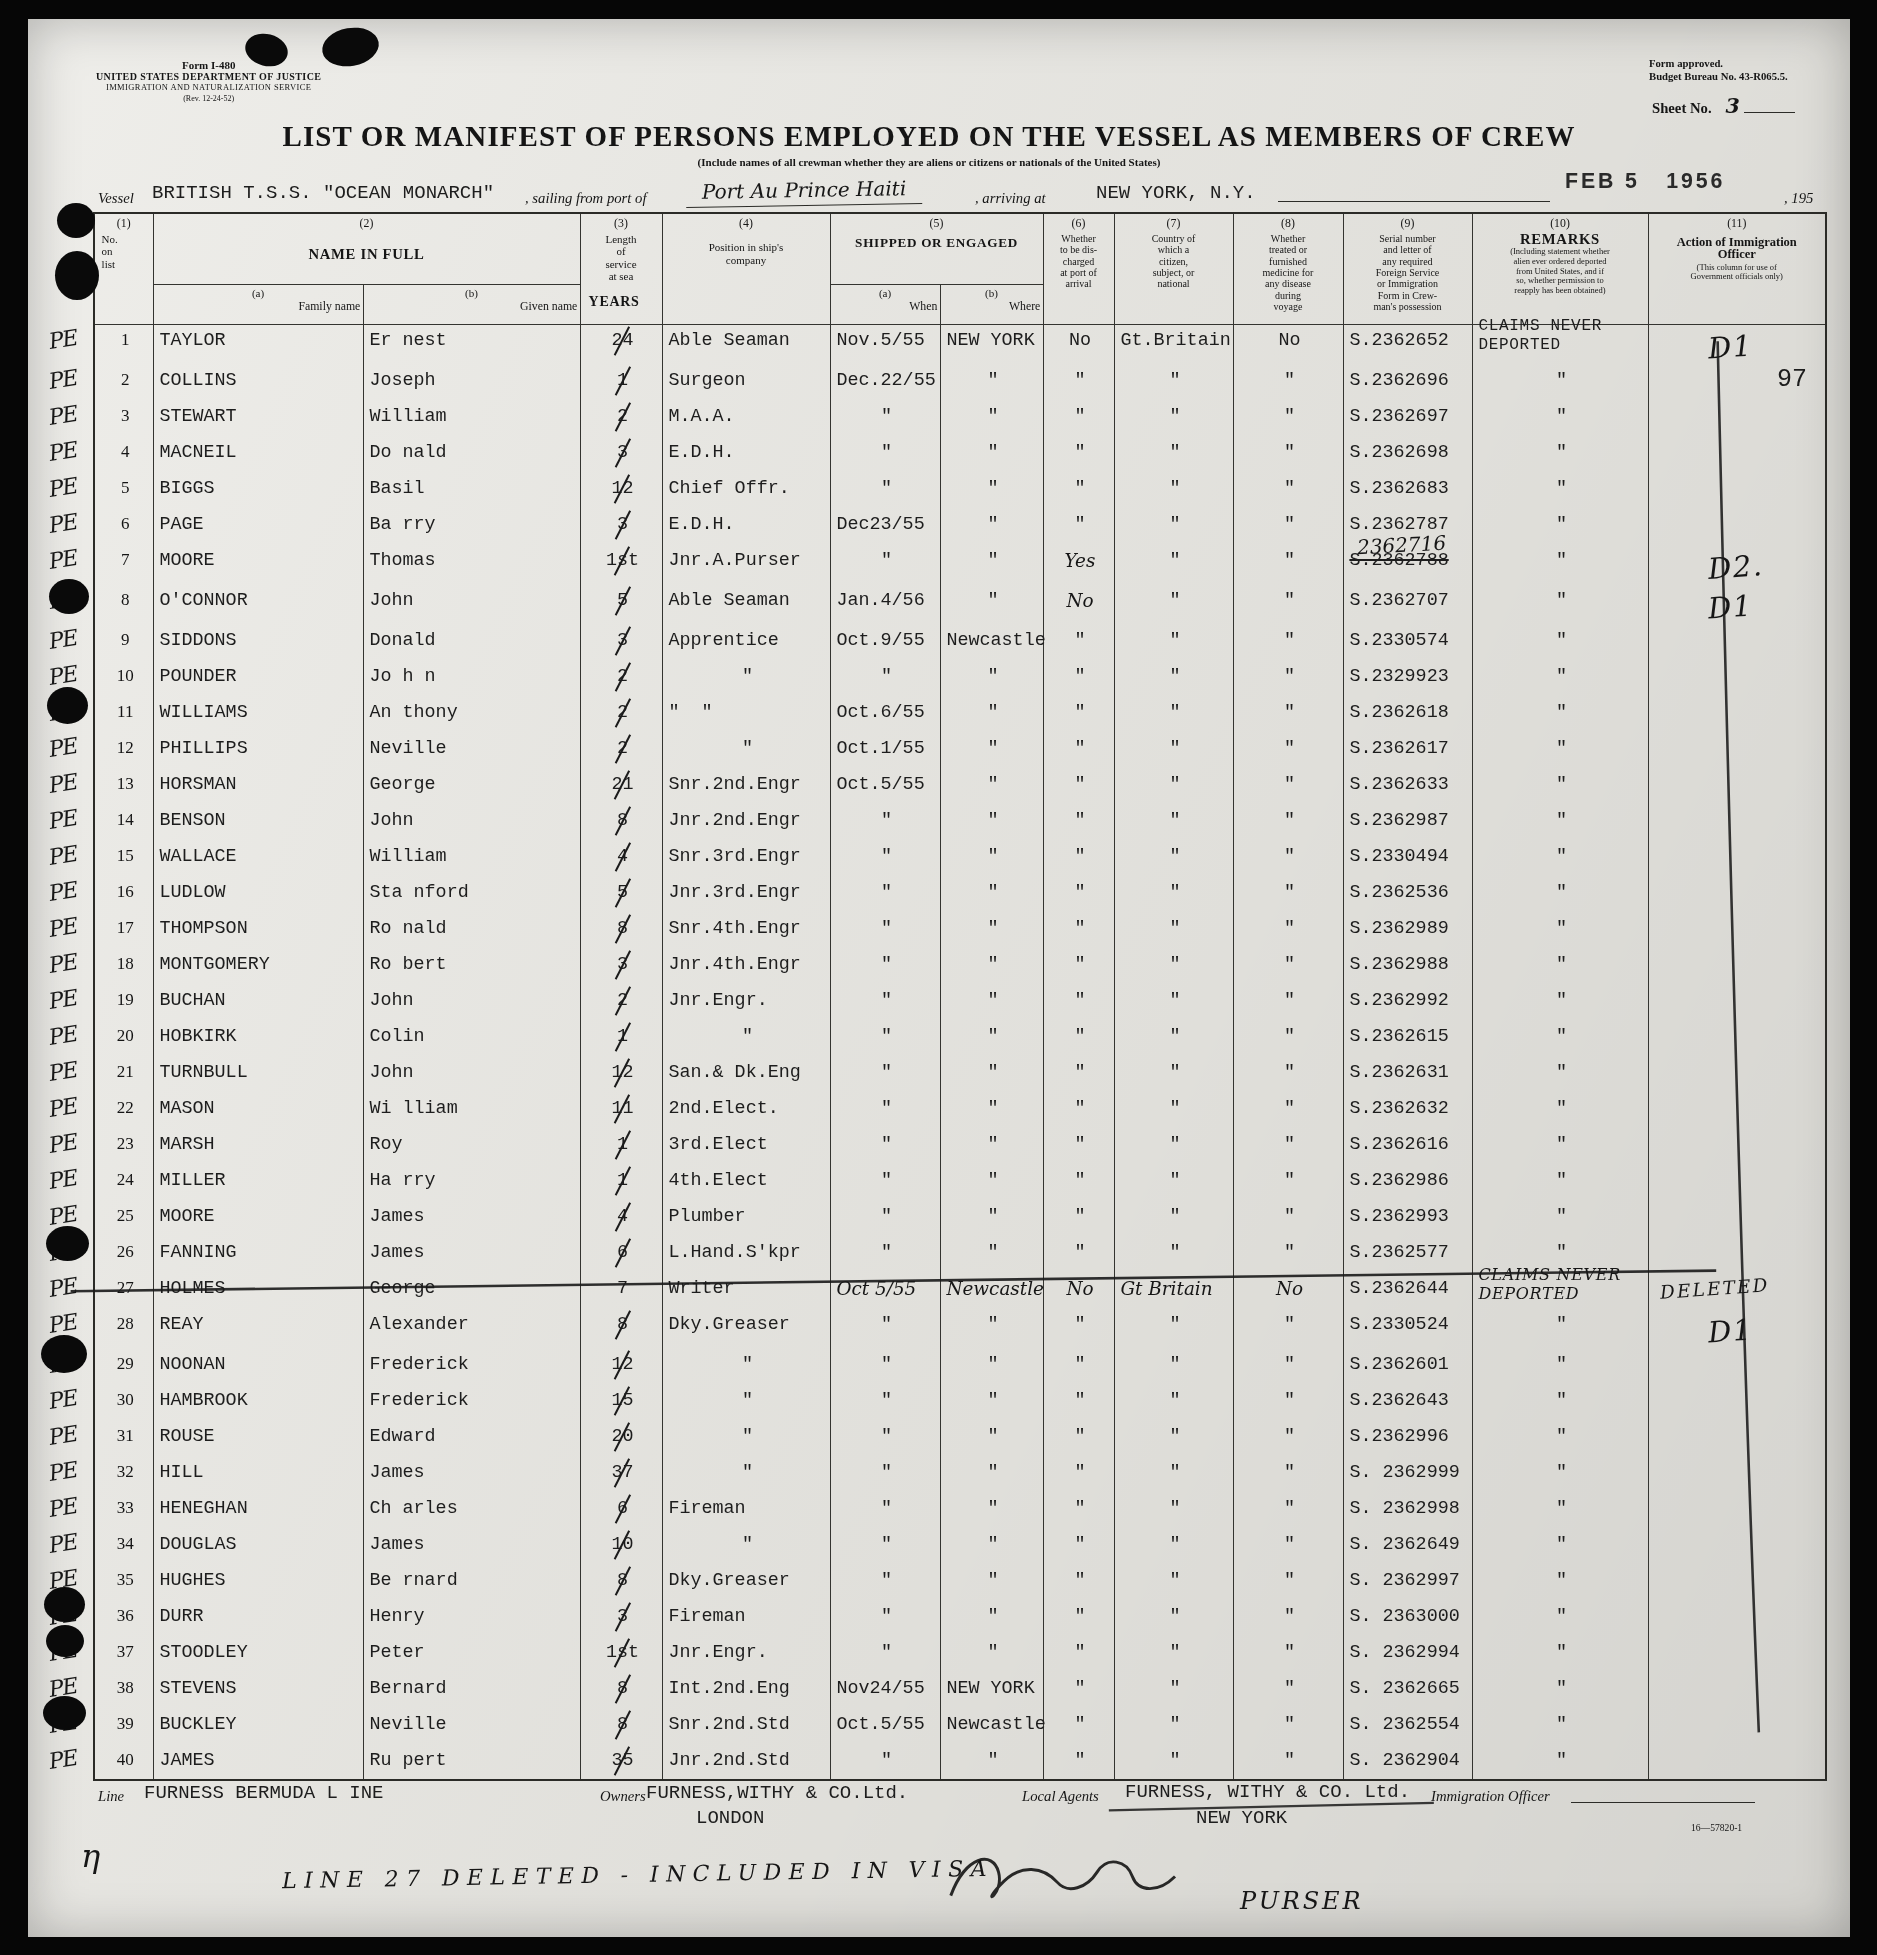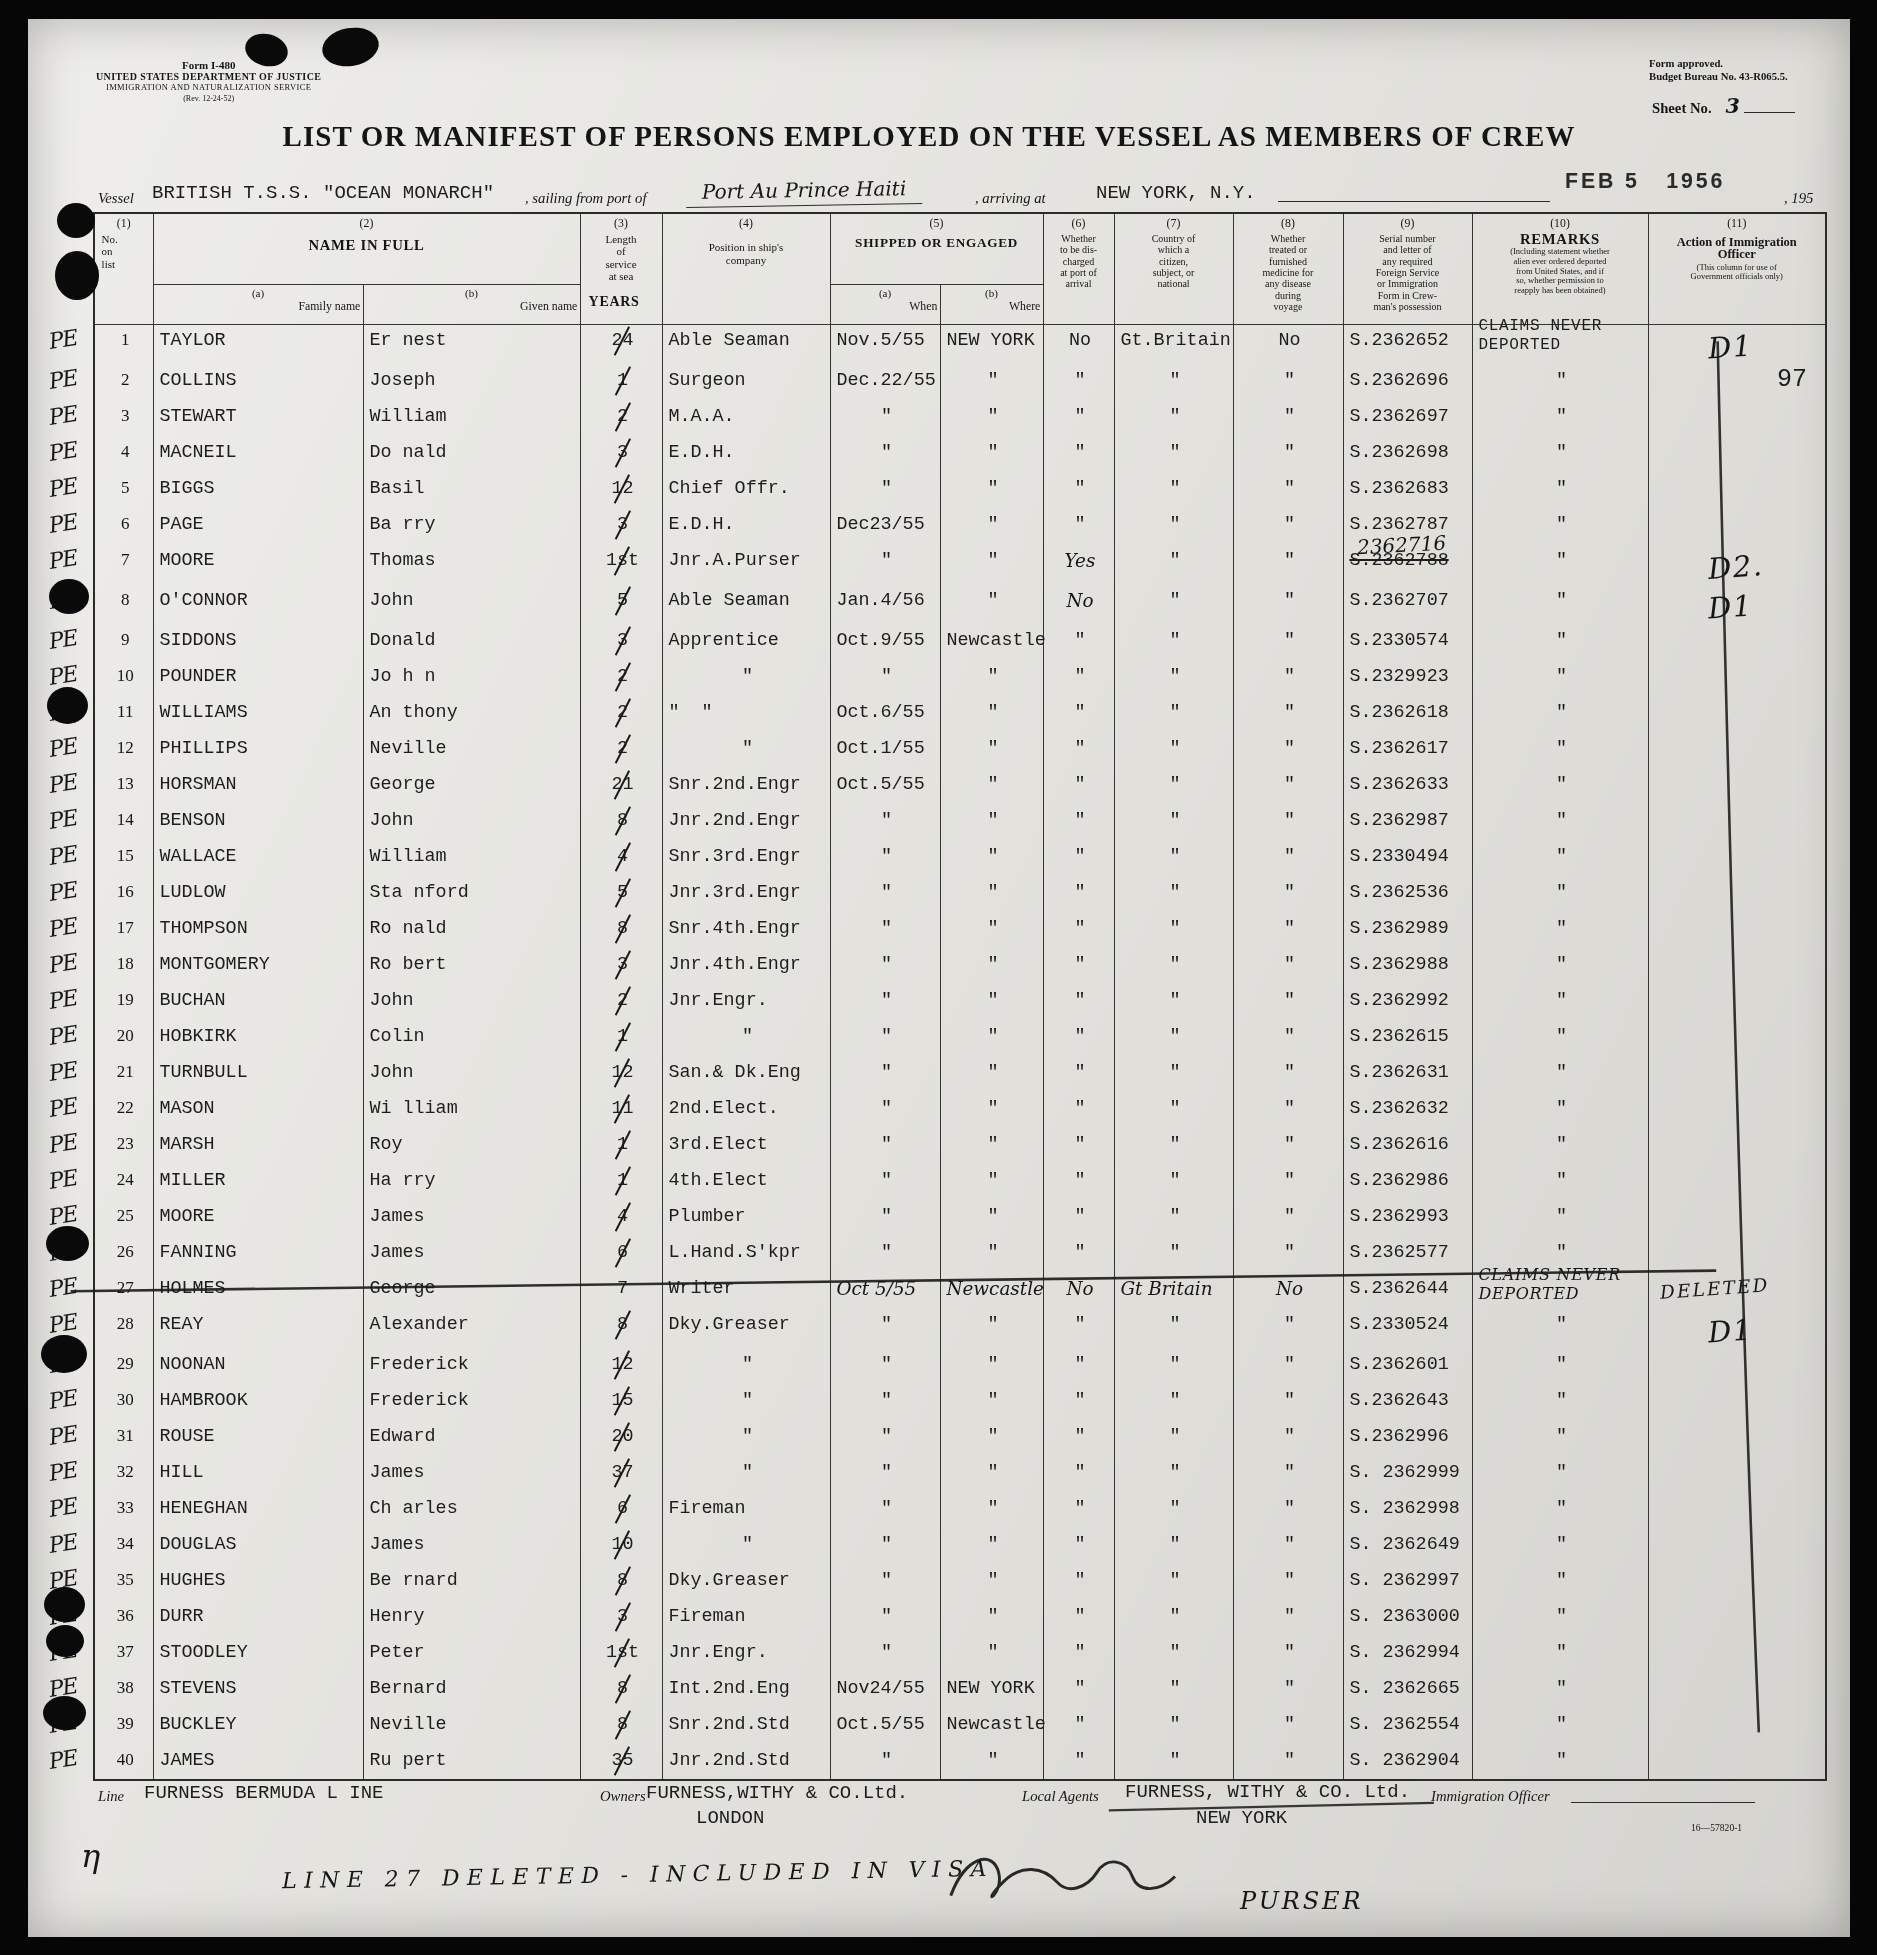--- a/index.html
+++ b/index.html
@@ -45,21 +45,21 @@
   .page-stamp { left:1749px; top:346px; font-size:25px; }
 
   
   .manifest { position:absolute; left:65px; top:193px; width:1732px;
               border-collapse:collapse; table-layout:fixed; border:2.2px solid #2b2b27; }
   .manifest th { border:1.5px solid #343430; font-weight:normal; vertical-align:top; padding:2.2px 2.2px 2.9px; }
   .manifest thead tr.hr1 th { height:71px; }
   .manifest thead tr.hr2 th { height:40px; }
   .cnum { text-align:center; font-size:11.8px; margin-bottom:1.5px; }
   .hlabel { text-align:center; font-size:11px; line-height:12.5px; white-space:pre-line; }
-  .hlabel.big { font-weight:bold; font-size:14.7px; letter-spacing:0.7px; margin-top:8px; }
+  .hlabel.big { font-weight:bold; font-size:14.7px; letter-spacing:0.7px; margin-top:17px; }
   .hlabel.big5 { font-weight:bold; font-size:13.2px; letter-spacing:0.7px; margin-top:5.9px; }
   .hlabel.tiny { font-size:10px; line-height:11.4px; }
   .years-word { text-align:left; padding-left:5.9px; font-weight:bold; font-size:14px; margin-top:11.8px; letter-spacing:0.7px; }
   .note { text-align:center; font-size:8.5px; line-height:9.6px; white-space:pre-line; margin-top:2.2px; }
   .subnum { text-align:center; font-size:11px; }
   .sublabel { text-align:right; font-size:11.8px; }
 
   .manifest tbody td { border-left:1.5px solid #343430; border-right:1.5px solid #343430;
                        border-top:none; border-bottom:none; height:36px; vertical-align:top;
                        padding:5.9px 2.9px 0 5.9px; font-size:18.4px; position:relative; overflow:visible; }
@@ -122,20 +122,21 @@
   </div>
 
   <div class="abs doc-title">LIST OR MANIFEST OF PERSONS EMPLOYED ON THE VESSEL AS MEMBERS OF CREW</div>
 
   <div class="abs sheet">
     <span>Sheet No.</span>
     <span class="hand val">3</span>
     <span class="uline" style="width:51px;"></span>
   </div>
 
+  <div class="abs include-note">(Include names of all crewman whether they are aliens or citizens or nationals of the United States)</div>
 
   <span class="abs lbl vessel-label">Vessel</span>
   <span class="abs typed vessel-name">BRITISH T.S.S. "OCEAN MONARCH"</span>
   <span class="abs lbl sailing-label">, sailing from port of</span>
   <span class="abs hand sailing-port">Port Au Prince  Haiti</span>
   <span class="abs lbl arriving-label">, arriving at</span>
   <span class="abs typed arrival-port">NEW YORK, N.Y.</span>
   <span class="abs uline line-fill"></span>
   <span class="abs date-stamp">FEB 5   1956</span>
   <span class="abs lbl year-suffix">, 195</span>

